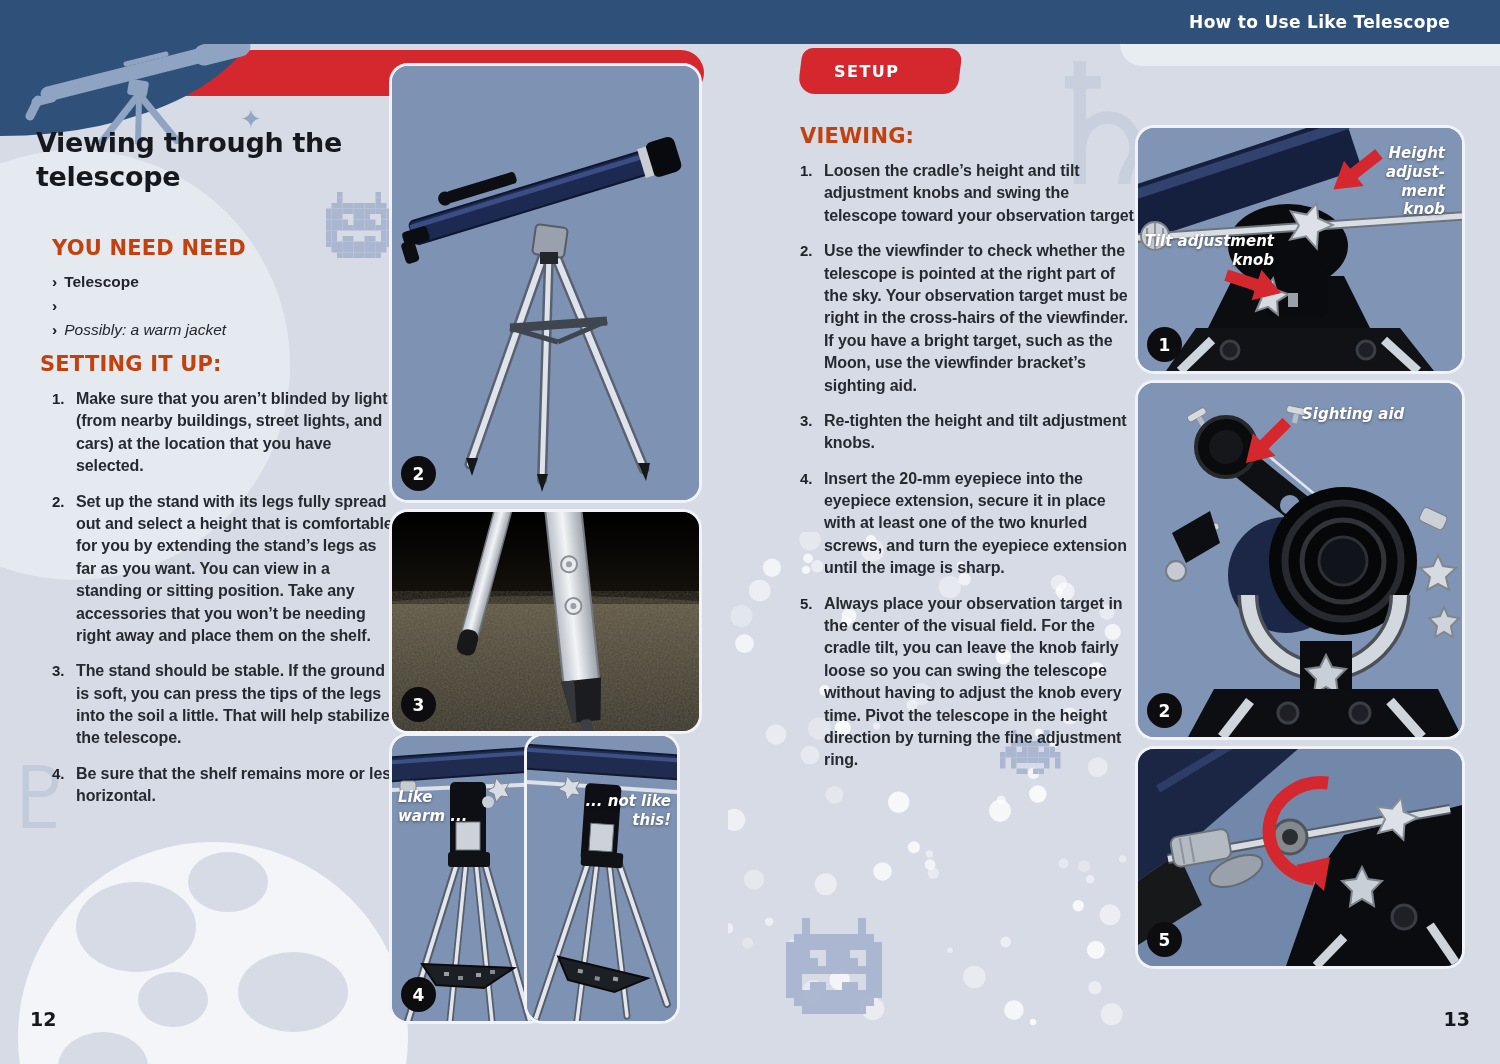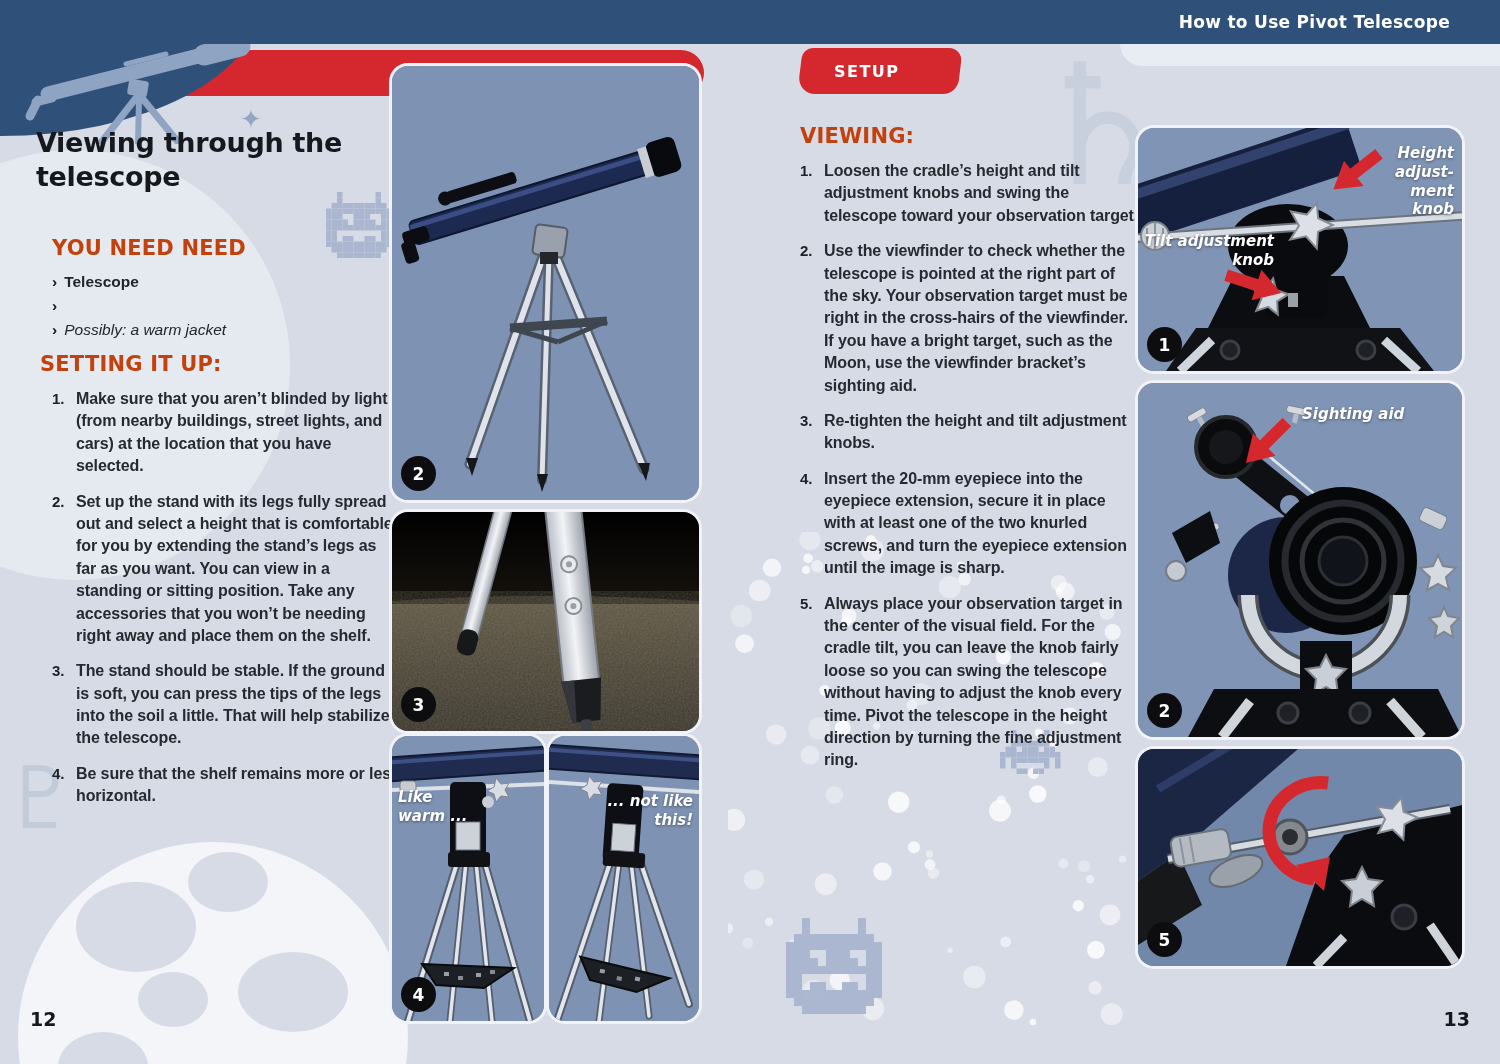--- a/index.html
+++ b/index.html
@@ -424,21 +424,21 @@
       <rect x="38.5" y="38.5" width="5.5" height="5.5" fill="#a9b6cf"></rect>
     </svg>
 
   <div class="ribbon-left">
     <span class="lbl">SETUP</span>
   </div>
   <div class="badge-right">
     <span class="lbl">SETUP</span>
   </div>
   <div class="topbar"></div>
-  <div class="topbar-title">How to Use Pivot Telescope</div>
+  <div class="topbar-title">How to Use Like Telescope</div>
   <div class="swoosh-right"></div>
   <div class="navy-corner"></div>
 
   <svg class="corner-art" style="left:8px;top:10px;" width="262" height="134" viewBox="0 0 262 134">
     <g stroke="#8fa3c2" fill="none" stroke-linecap="round">
       <line x1="40" y1="84" x2="222" y2="38" stroke-width="15"></line>
       <line x1="196" y1="45" x2="232" y2="36" stroke-width="21"></line>
       <line x1="118" y1="54" x2="158" y2="44" stroke-width="5"></line>
       <line x1="28" y1="92" x2="44" y2="88" stroke-width="9"></line>
       <line x1="30" y1="90" x2="22" y2="106" stroke-width="9"></line>
@@ -628,21 +628,21 @@
         <rect x="52" y="236" width="5" height="4" fill="#cfd4db" opacity=".7"></rect>
         <rect x="66" y="240" width="5" height="4" fill="#cfd4db" opacity=".6"></rect>
         <rect x="84" y="237" width="5" height="4" fill="#cfd4db" opacity=".7"></rect>
         <rect x="98" y="234" width="5" height="4" fill="#cfd4db" opacity=".6"></rect>
       </g>
     </svg>
     <div class="fig-label" style="left:6px;top:52px;width:72px;">Like warm ...</div>
     <div class="badge-num">4</div>
   </div>
 
-  <div class="panel" style="left:549px;top:736px;width:150px;height:285px;">
+  <div class="panel" style="left:527px;top:736px;width:150px;height:285px;">
     <svg class="art" width="150" height="285" viewBox="0 0 150 285">
       <rect width="150" height="285" fill="#7e93b4"></rect>
       <g transform="rotate(4 75 28)">
         <rect x="-12" y="14" width="178" height="24" fill="#1f2c50" stroke="#111a33" stroke-width="2"></rect>
         <rect x="-12" y="17" width="178" height="4" fill="#3e5187"></rect>
       </g>
       <line x1="0" y1="46" x2="150" y2="56" stroke="#dde1e8" stroke-width="4"></line>
       <path d="M40,40 l5,6 8,-1 -4,7 4,7 -8,-1 -5,6 -2,-8 -7,-3 7,-4 z" fill="#d9dde3" stroke="#7d838c"></path>
       <rect x="56" y="48" width="36" height="78" rx="5" fill="#0d0f14" transform="rotate(4 74 87)"></rect>
       <rect x="63" y="88" width="23" height="27" fill="#cdd2d9" stroke="#6e747c" transform="rotate(4 74 100)"></rect>
@@ -691,21 +691,21 @@
         <path d="M132,150 l5,11 13,2 -10,9 3,13 -11,-6 -11,6 3,-13 -10,-9 13,-2 z" fill="#d6dae1" stroke="#80868e" stroke-width="2"></path>
       </g>
       <rect x="150" y="165" width="10" height="14" fill="#9aa0a8"></rect>
 
       <polygon points="58,200 262,200 296,243 28,243" fill="#101216"></polygon>
       <line x1="74" y1="212" x2="42" y2="243" stroke="#cfd5dc" stroke-width="9"></line>
       <line x1="246" y1="212" x2="280" y2="243" stroke="#cfd5dc" stroke-width="9"></line>
       <circle cx="92" cy="222" r="9" fill="#1e2025" stroke="#3a3e45" stroke-width="3"></circle>
       <circle cx="228" cy="222" r="9" fill="#1e2025" stroke="#3a3e45" stroke-width="3"></circle>
     </svg>
-    <div class="fig-label" style="right:8px;top:16px;width:84px;text-align:right;">Height adjust-ment knob</div>
+    <div class="fig-label" style="right:17px;top:16px;width:84px;text-align:right;">Height adjust-ment knob</div>
     <div class="fig-label" style="left:4px;top:104px;width:132px;text-align:right;">Tilt adjustment knob</div>
     <div class="red-arrow" style="left:188px;top:24px;transform:rotate(142deg);">
       <svg width="58" height="32" viewBox="0 0 58 32">
           <polygon points="0,10 32,10 32,0 58,16 32,32 32,22 0,22" fill="#d5282e"></polygon>
         </svg>
     </div>
     <div class="red-arrow" style="left:86px;top:140px;transform:rotate(18deg);">
       <svg width="58" height="32" viewBox="0 0 58 32">
           <polygon points="0,10 32,10 32,0 58,16 32,32 32,22 0,22" fill="#d5282e"></polygon>
         </svg>

